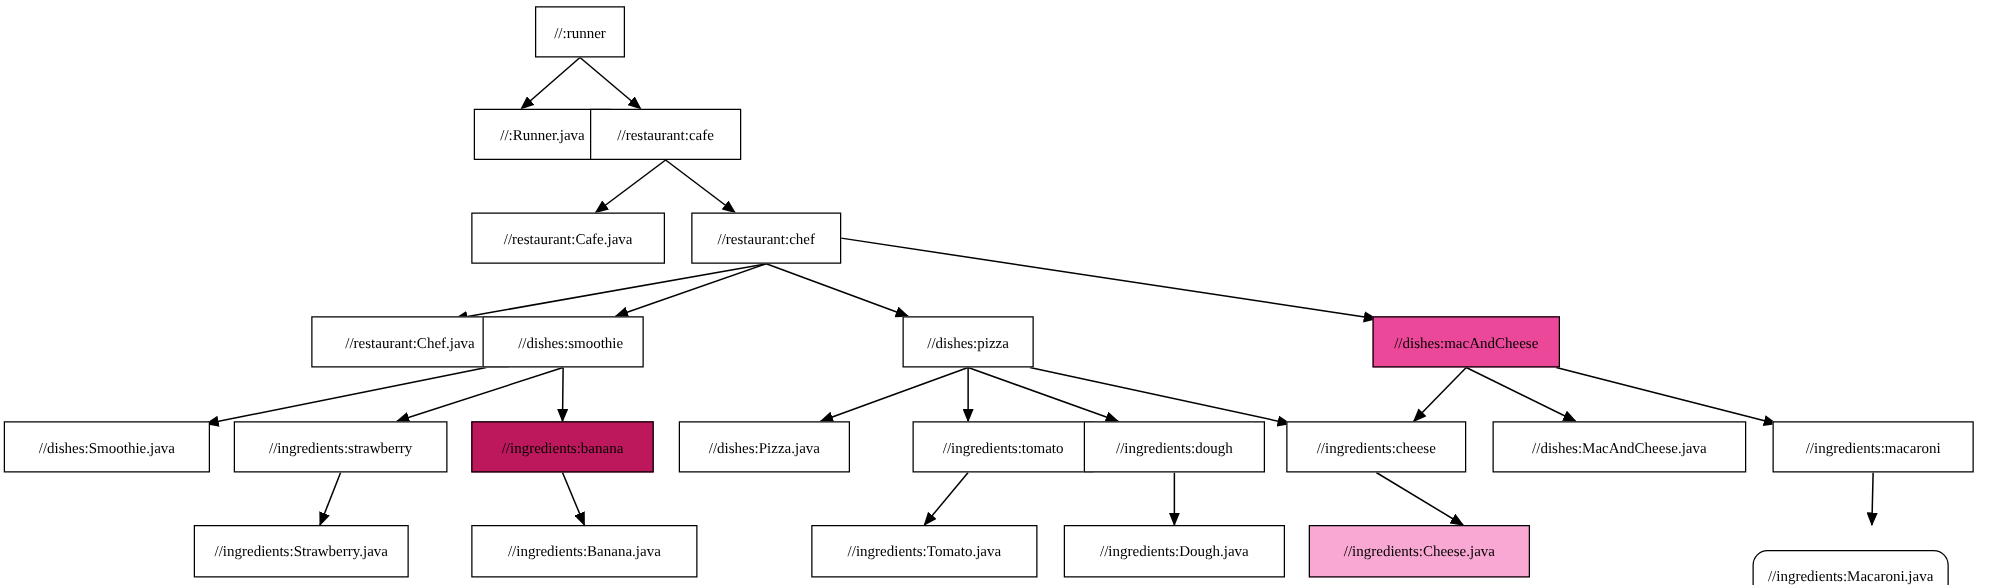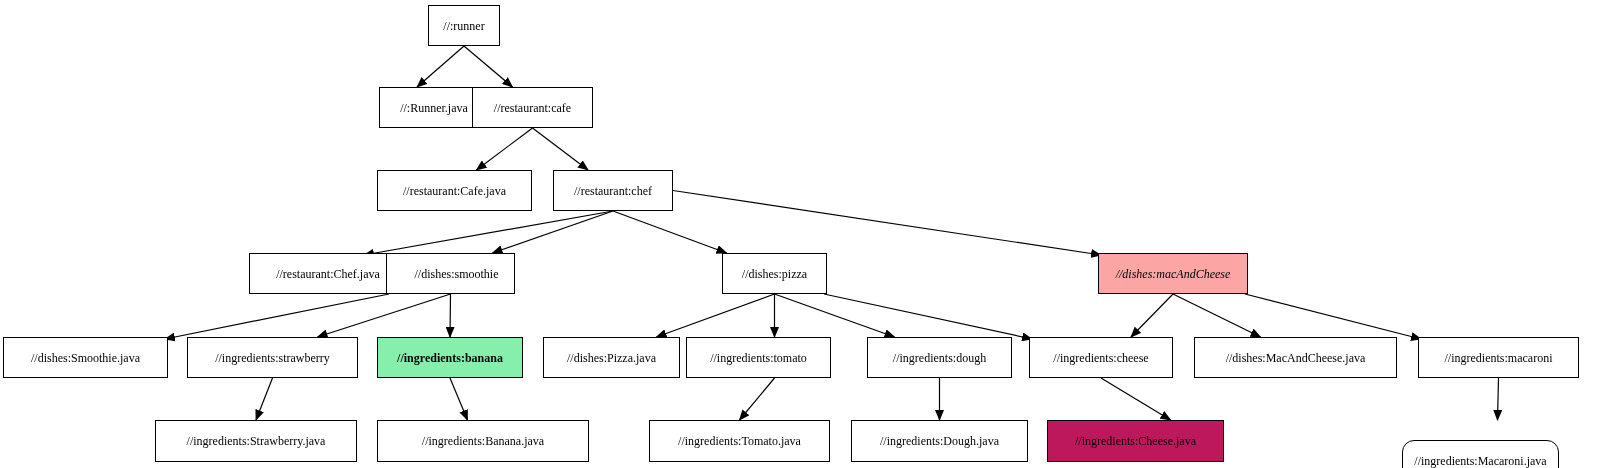--- a/index.html
+++ b/index.html
@@ -74,30 +74,30 @@
     </svg>
   <div id="nodes-layer">
       <div class="node" style="left: 428px; top: 5px; width: 72px; height: 41px; background: rgb(255, 255, 255); border-color: rgb(0, 0, 0); color: rgb(0, 0, 0);">//:runner</div>
       <div class="node" style="left: 342px; top: 87px; width: 110px; height: 41px; background: rgb(255, 255, 255); border-color: rgb(0, 0, 0); color: rgb(0, 0, 0); margin-left: 37px;">//:Runner.java</div>
       <div class="node" style="left: 472px; top: 87px; width: 121px; height: 41px; background: rgb(255, 255, 255); border-color: rgb(0, 0, 0); color: rgb(0, 0, 0);">//restaurant:cafe</div>
       <div class="node" style="left: 377px; top: 170px; width: 155px; height: 41px; background: rgb(255, 255, 255); border-color: rgb(0, 0, 0); color: rgb(0, 0, 0);">//restaurant:Cafe.java</div>
       <div class="node" style="left: 553px; top: 170px; width: 120px; height: 41px; background: rgb(255, 255, 255); border-color: rgb(0, 0, 0); color: rgb(0, 0, 0);">//restaurant:chef</div>
       <div class="node" style="left: 209px; top: 253px; width: 158px; height: 41px; background: rgb(255, 255, 255); border-color: rgb(0, 0, 0); color: rgb(0, 0, 0); margin-left: 40px;">//restaurant:Chef.java</div>
       <div class="node" style="left: 386px; top: 253px; width: 129px; height: 41px; background: rgb(255, 255, 255); border-color: rgb(0, 0, 0); color: rgb(0, 0, 0); padding-left: 12px;">//dishes:smoothie</div>
       <div class="node" style="left: 722px; top: 253px; width: 105px; height: 41px; background: rgb(255, 255, 255); border-color: rgb(0, 0, 0); color: rgb(0, 0, 0);">//dishes:pizza</div>
-      <div class="node" style="left: 1098px; top: 253px; width: 150px; height: 41px; background: #fca5a5; border-color: rgb(0, 0, 0); color: rgb(0, 0, 0); font-style: italic;">//dishes:macAndCheese</div>
+      <div class="node" style="left: 1098px; top: 253px; width: 150px; height: 41px; background: #ec4899; border-color: rgb(0, 0, 0); color: rgb(0, 0, 0);">//dishes:macAndCheese</div>
       <div class="node" style="left: 3px; top: 337px; width: 165px; height: 41px; background: rgb(255, 255, 255); border-color: rgb(0, 0, 0); color: rgb(0, 0, 0);">//dishes:Smoothie.java</div>
       <div class="node" style="left: 187px; top: 337px; width: 171px; height: 41px; background: rgb(255, 255, 255); border-color: rgb(0, 0, 0); color: rgb(0, 0, 0);">//ingredients:strawberry</div>
-      <div class="node" style="left: 377px; top: 337px; width: 146px; height: 41px; background: #86efac; border-color: rgb(0, 0, 0); color: rgb(0, 0, 0); font-weight: bold;">//ingredients:banana</div>
+      <div class="node" style="left: 377px; top: 337px; width: 146px; height: 41px; background: #be185d; border-color: rgb(0, 0, 0); color: rgb(0, 0, 0);">//ingredients:banana</div>
       <div class="node" style="left: 543px; top: 337px; width: 137px; height: 41px; background: rgb(255, 255, 255); border-color: rgb(0, 0, 0); color: rgb(0, 0, 0);">//dishes:Pizza.java</div>
-      <div class="node" style="left: 686px; top: 337px; width: 145px; height: 41px; background: rgb(255, 255, 255); border-color: rgb(0, 0, 0); color: rgb(0, 0, 0);">//ingredients:tomato</div>
+      <div class="node" style="left: 730px; top: 337px; width: 145px; height: 41px; background: rgb(255, 255, 255); border-color: rgb(0, 0, 0); color: rgb(0, 0, 0);">//ingredients:tomato</div>
       <div class="node" style="left: 867px; top: 337px; width: 145px; height: 41px; background: rgb(255, 255, 255); border-color: rgb(0, 0, 0); color: rgb(0, 0, 0);">//ingredients:dough</div>
       <div class="node" style="left: 1029px; top: 337px; width: 144px; height: 41px; background: rgb(255, 255, 255); border-color: rgb(0, 0, 0); color: rgb(0, 0, 0);">//ingredients:cheese</div>
       <div class="node" style="left: 1194px; top: 337px; width: 203px; height: 41px; background: rgb(255, 255, 255); border-color: rgb(0, 0, 0); color: rgb(0, 0, 0);">//dishes:MacAndCheese.java</div>
       <div class="node" style="left: 1418px; top: 337px; width: 161px; height: 41px; background: rgb(255, 255, 255); border-color: rgb(0, 0, 0); color: rgb(0, 0, 0);">//ingredients:macaroni</div>
-      <div class="node" style="left: 155px; top: 420px; width: 202px; height: 42px; background: rgb(255, 255, 255); border-color: rgb(0, 0, 0); color: rgb(0, 0, 0);">//ingredients:Strawberry.java</div>
-      <div class="node" style="left: 377px; top: 420px; width: 212px; height: 42px; background: rgb(255, 255, 255); border-color: rgb(0, 0, 0); color: rgb(0, 0, 0);">//ingredients:Banana.java</div>
+      <div class="node" style="left: 155px; top: 420px; width: 172px; height: 42px; background: rgb(255, 255, 255); border-color: rgb(0, 0, 0); color: rgb(0, 0, 0);">//ingredients:Strawberry.java</div>
+      <div class="node" style="left: 377px; top: 420px; width: 181px; height: 42px; background: rgb(255, 255, 255); border-color: rgb(0, 0, 0); color: rgb(0, 0, 0);">//ingredients:Banana.java</div>
       <div class="node" style="left: 649px; top: 420px; width: 181px; height: 42px; background: rgb(255, 255, 255); border-color: rgb(0, 0, 0); color: rgb(0, 0, 0);">//ingredients:Tomato.java</div>
       <div class="node" style="left: 851px; top: 420px; width: 177px; height: 42px; background: rgb(255, 255, 255); border-color: rgb(0, 0, 0); color: rgb(0, 0, 0);">//ingredients:Dough.java</div>
-      <div class="node" style="left: 1047px; top: 420px; width: 177px; height: 42px; background: #be185d; border-color: rgb(0, 0, 0); color: rgb(0, 0, 0);">//ingredients:Cheese.java</div>
+      <div class="node" style="left: 1047px; top: 420px; width: 177px; height: 42px; background: #f9a8d4; border-color: rgb(0, 0, 0); color: rgb(0, 0, 0);">//ingredients:Cheese.java</div>
       <div class="node" style="left: 1402px; top: 440px; width: 157px; height: 42px; background: rgb(255, 255, 255); border-color: rgb(0, 0, 0); color: rgb(0, 0, 0); border-radius: 12px;">//ingredients:Macaroni.java</div>
     </div>
 </div>
 
 </body></html>

